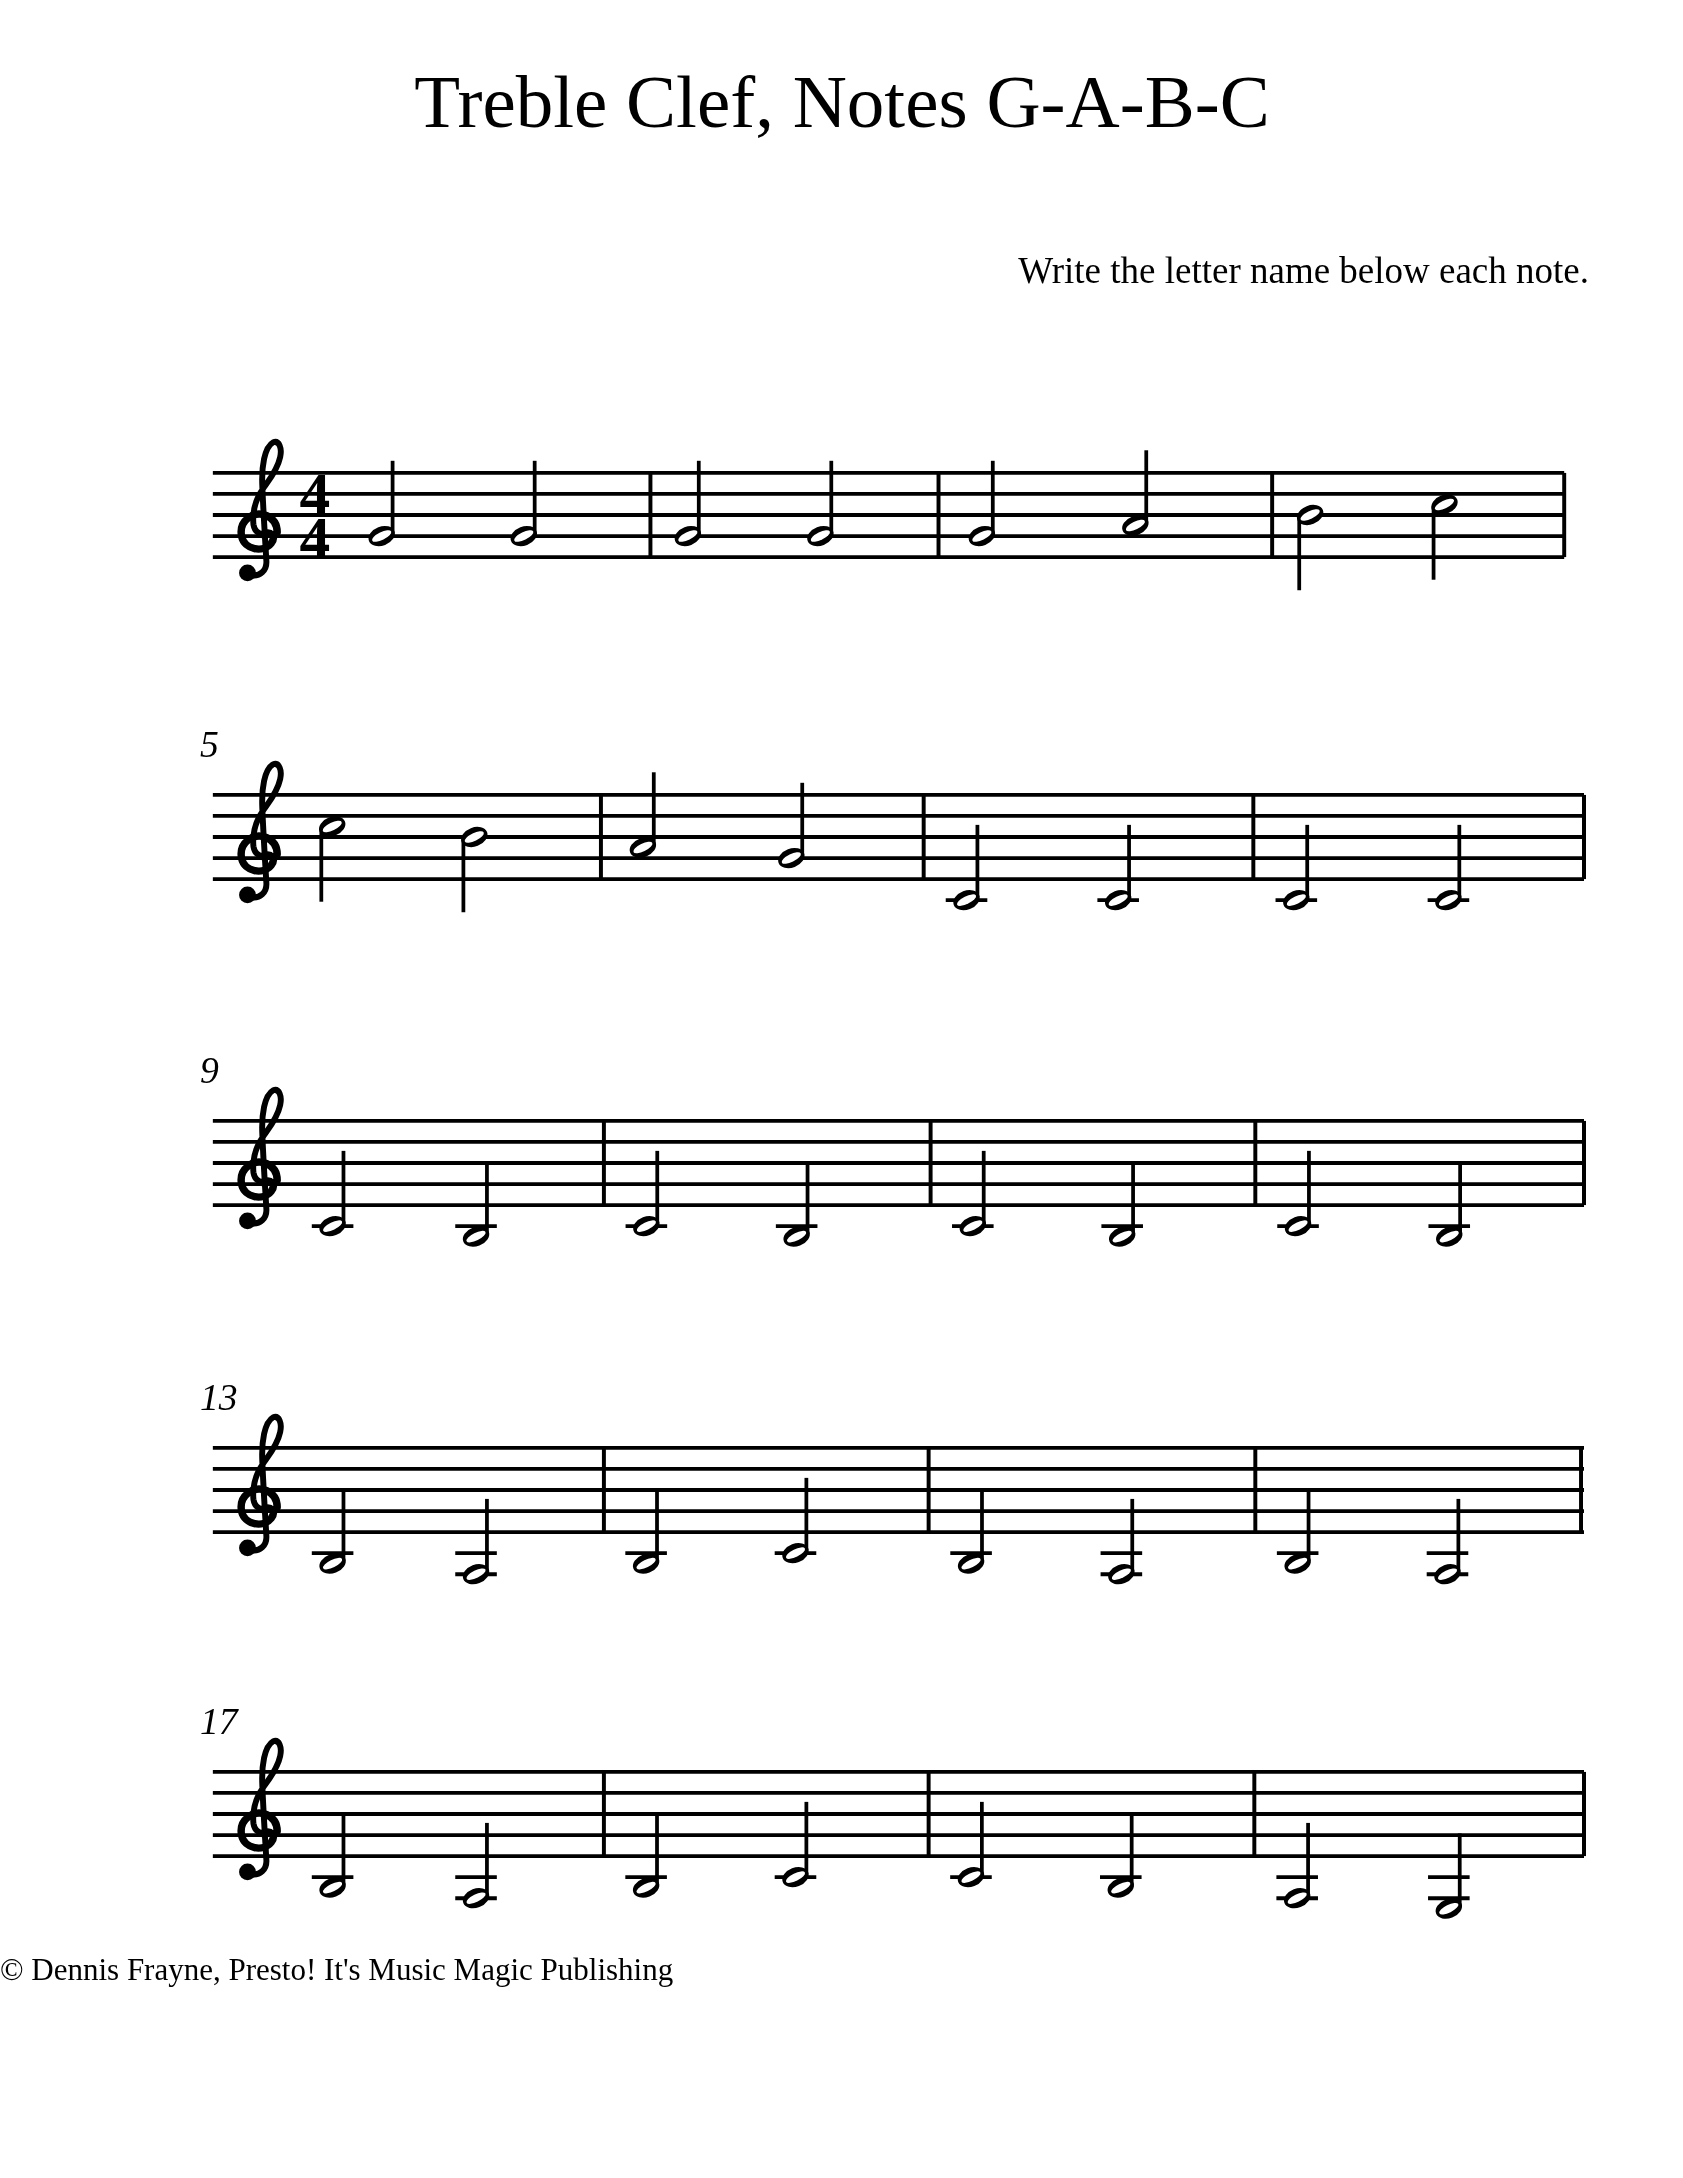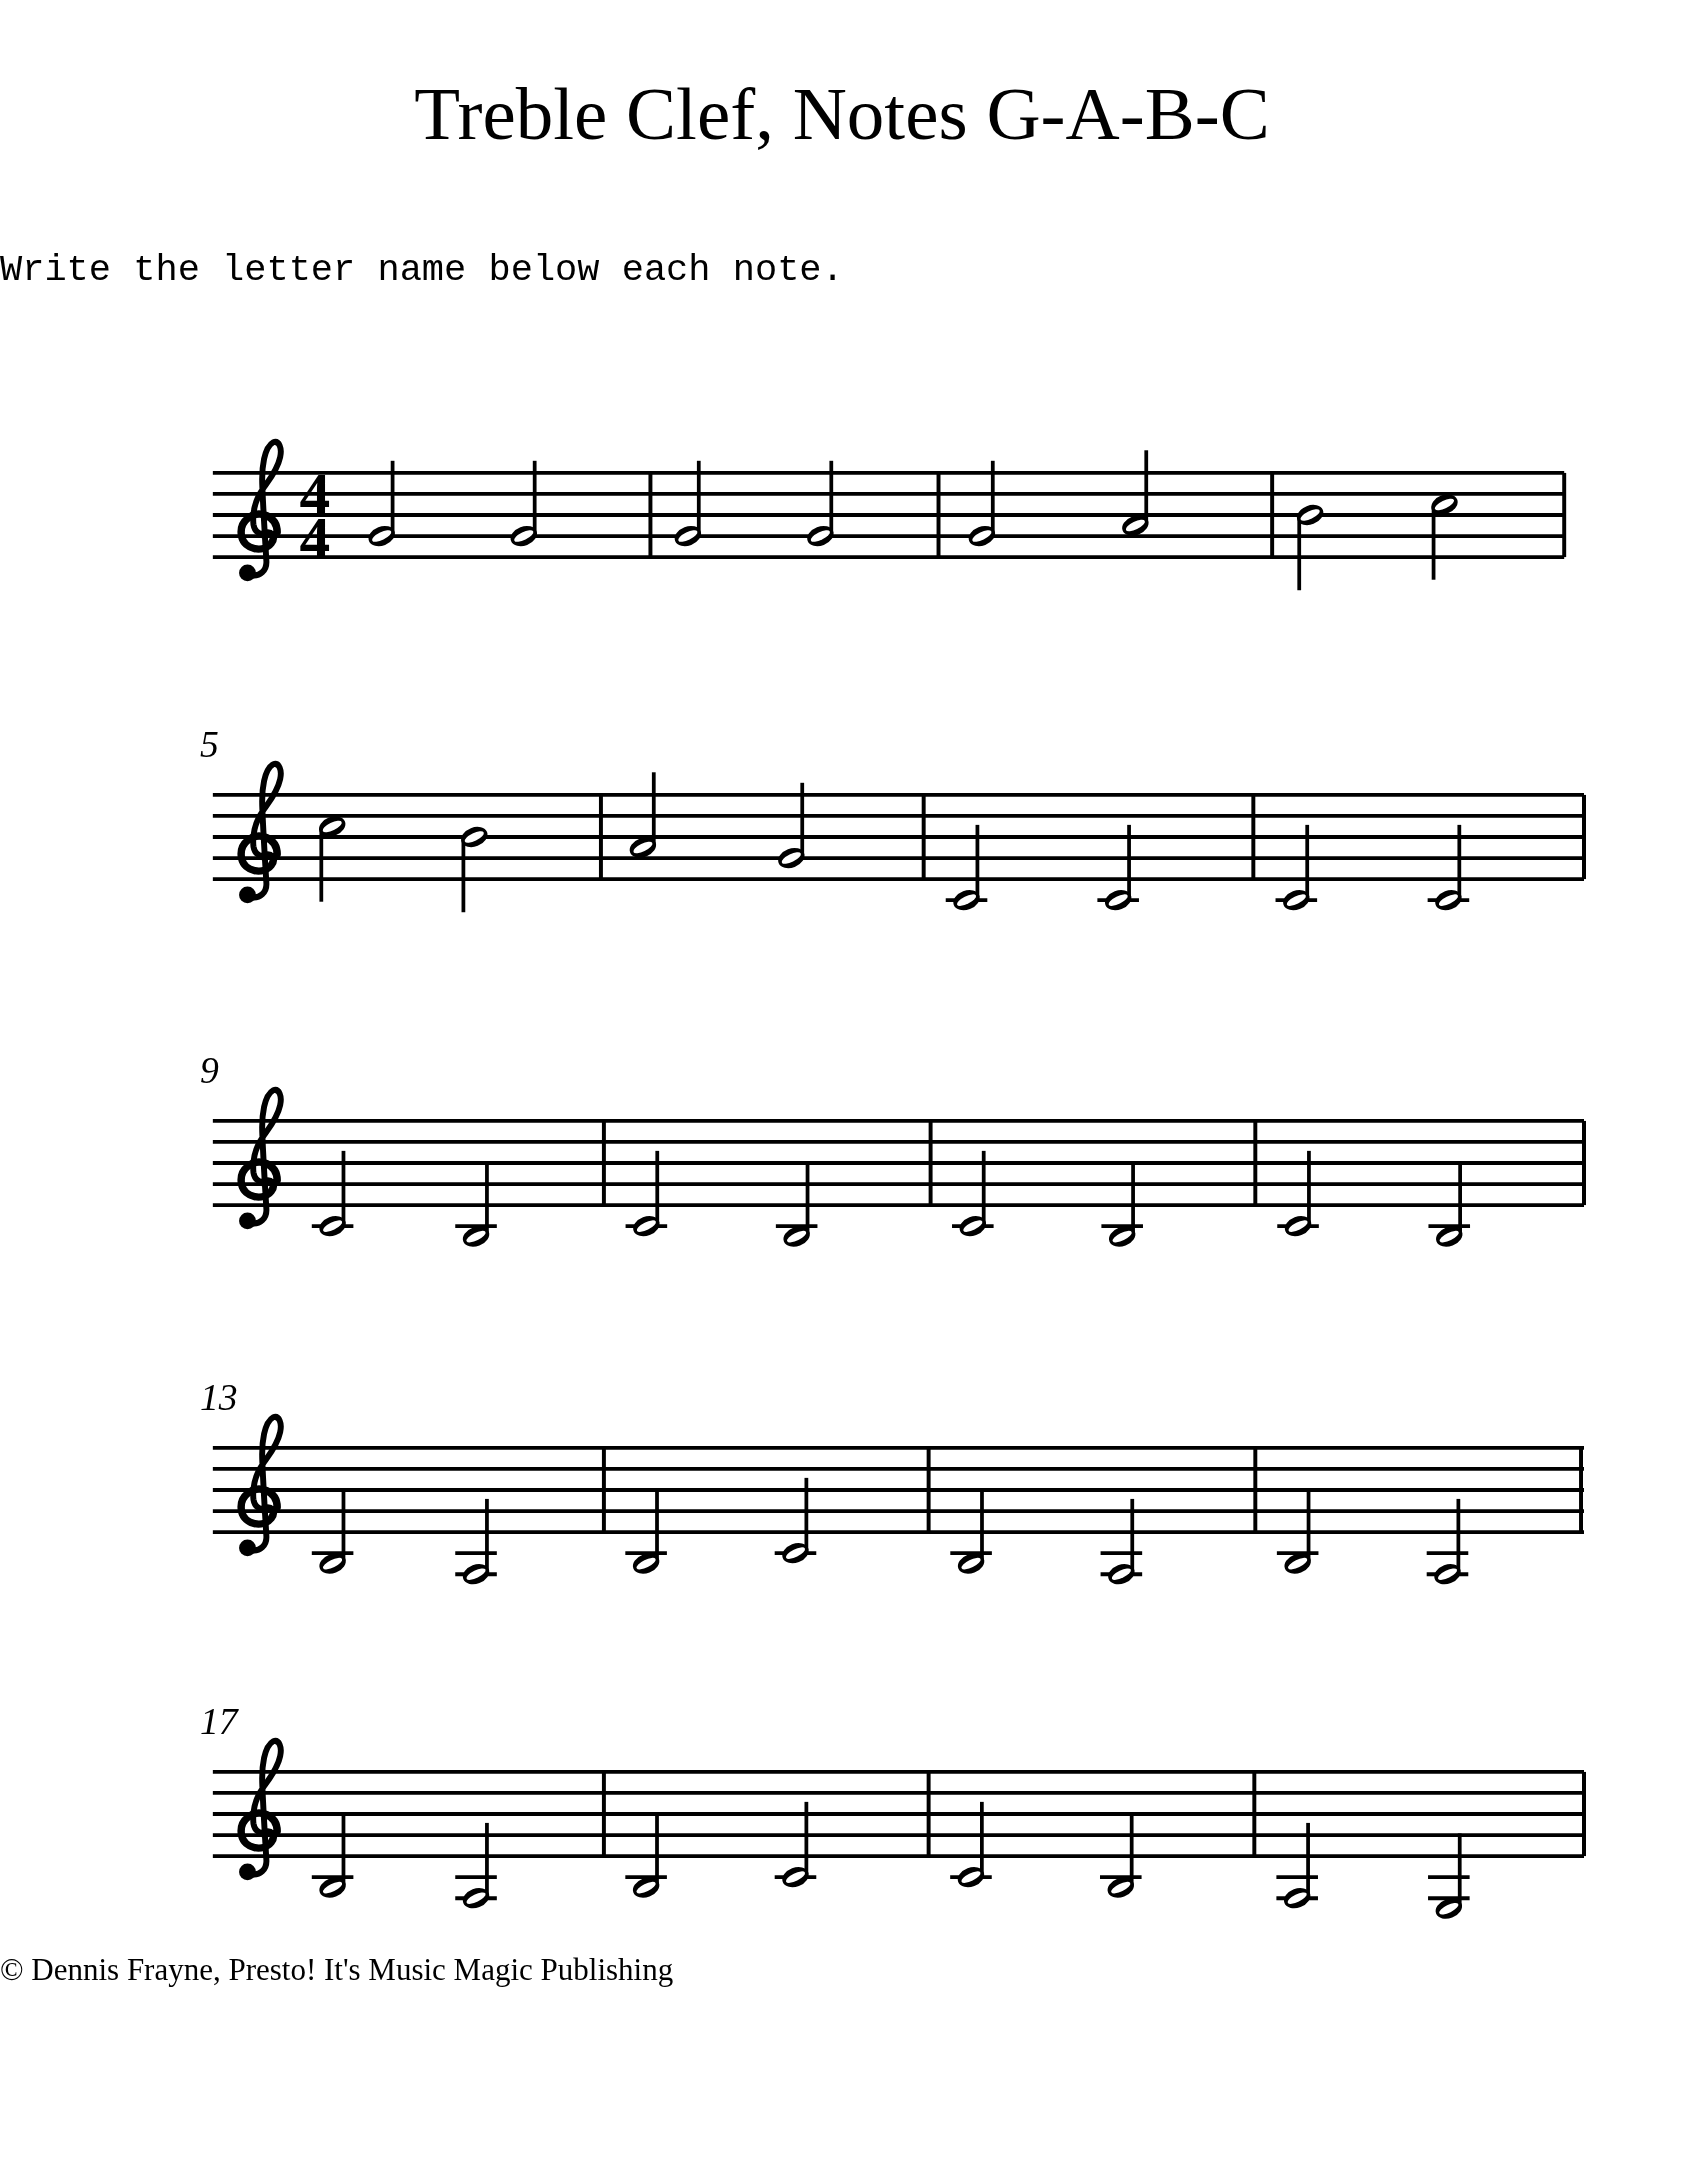--- a/index.html
+++ b/index.html
@@ -1,26 +1,26 @@
 <!DOCTYPE html>
 <html><head>
 <meta charset="utf-8">
 <style>
   html,body{margin:0;padding:0;}
   body{
     width:1683px;height:2178px;position:relative;background:#ffffff;
     font-family:"Liberation Serif","DejaVu Serif",serif;color:#000;
   }
   .page-title{
-    position:absolute;top:71px;left:40px;width:1604px;
+    position:absolute;top:59px;left:40px;width:1604px;
     text-align:center;font-size:75px;font-weight:400;letter-spacing:0px;
   }
   .page-instruction{
     position:absolute;top:249px;left:0px;width:1589px;
-    text-align:left;font-size:37px;font-family:Liberation Mono, monospace;
+    text-align:right;font-size:37px;
   }
   .page-footer{
     position:absolute;top:1952px;left:0px;width:1683px;
     text-align:left;font-size:31px;
   }
   .system-svg{position:absolute;left:0;}
   svg text{font-family:"Liberation Serif","DejaVu Serif",serif;}
 </style>
 </head>
 <body>

